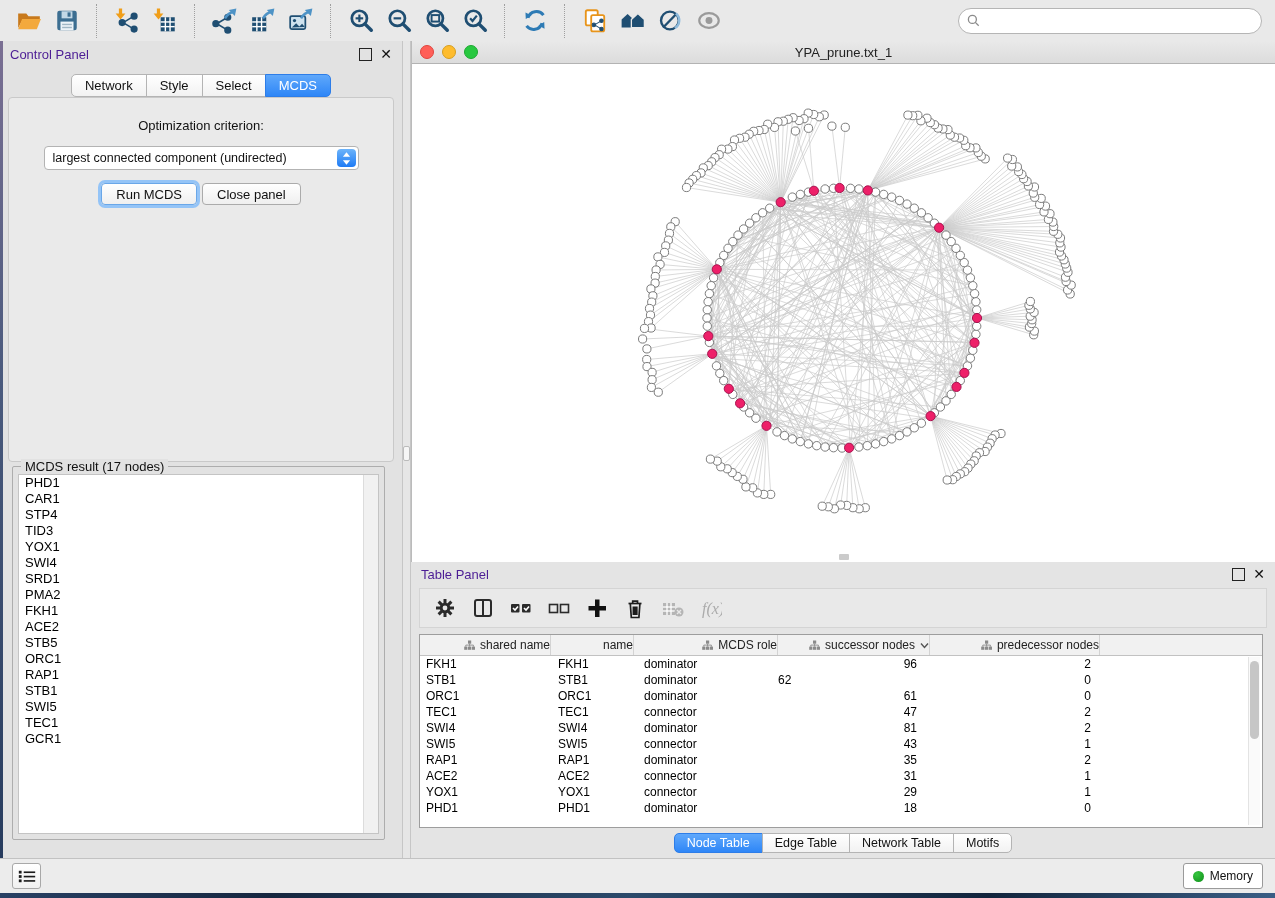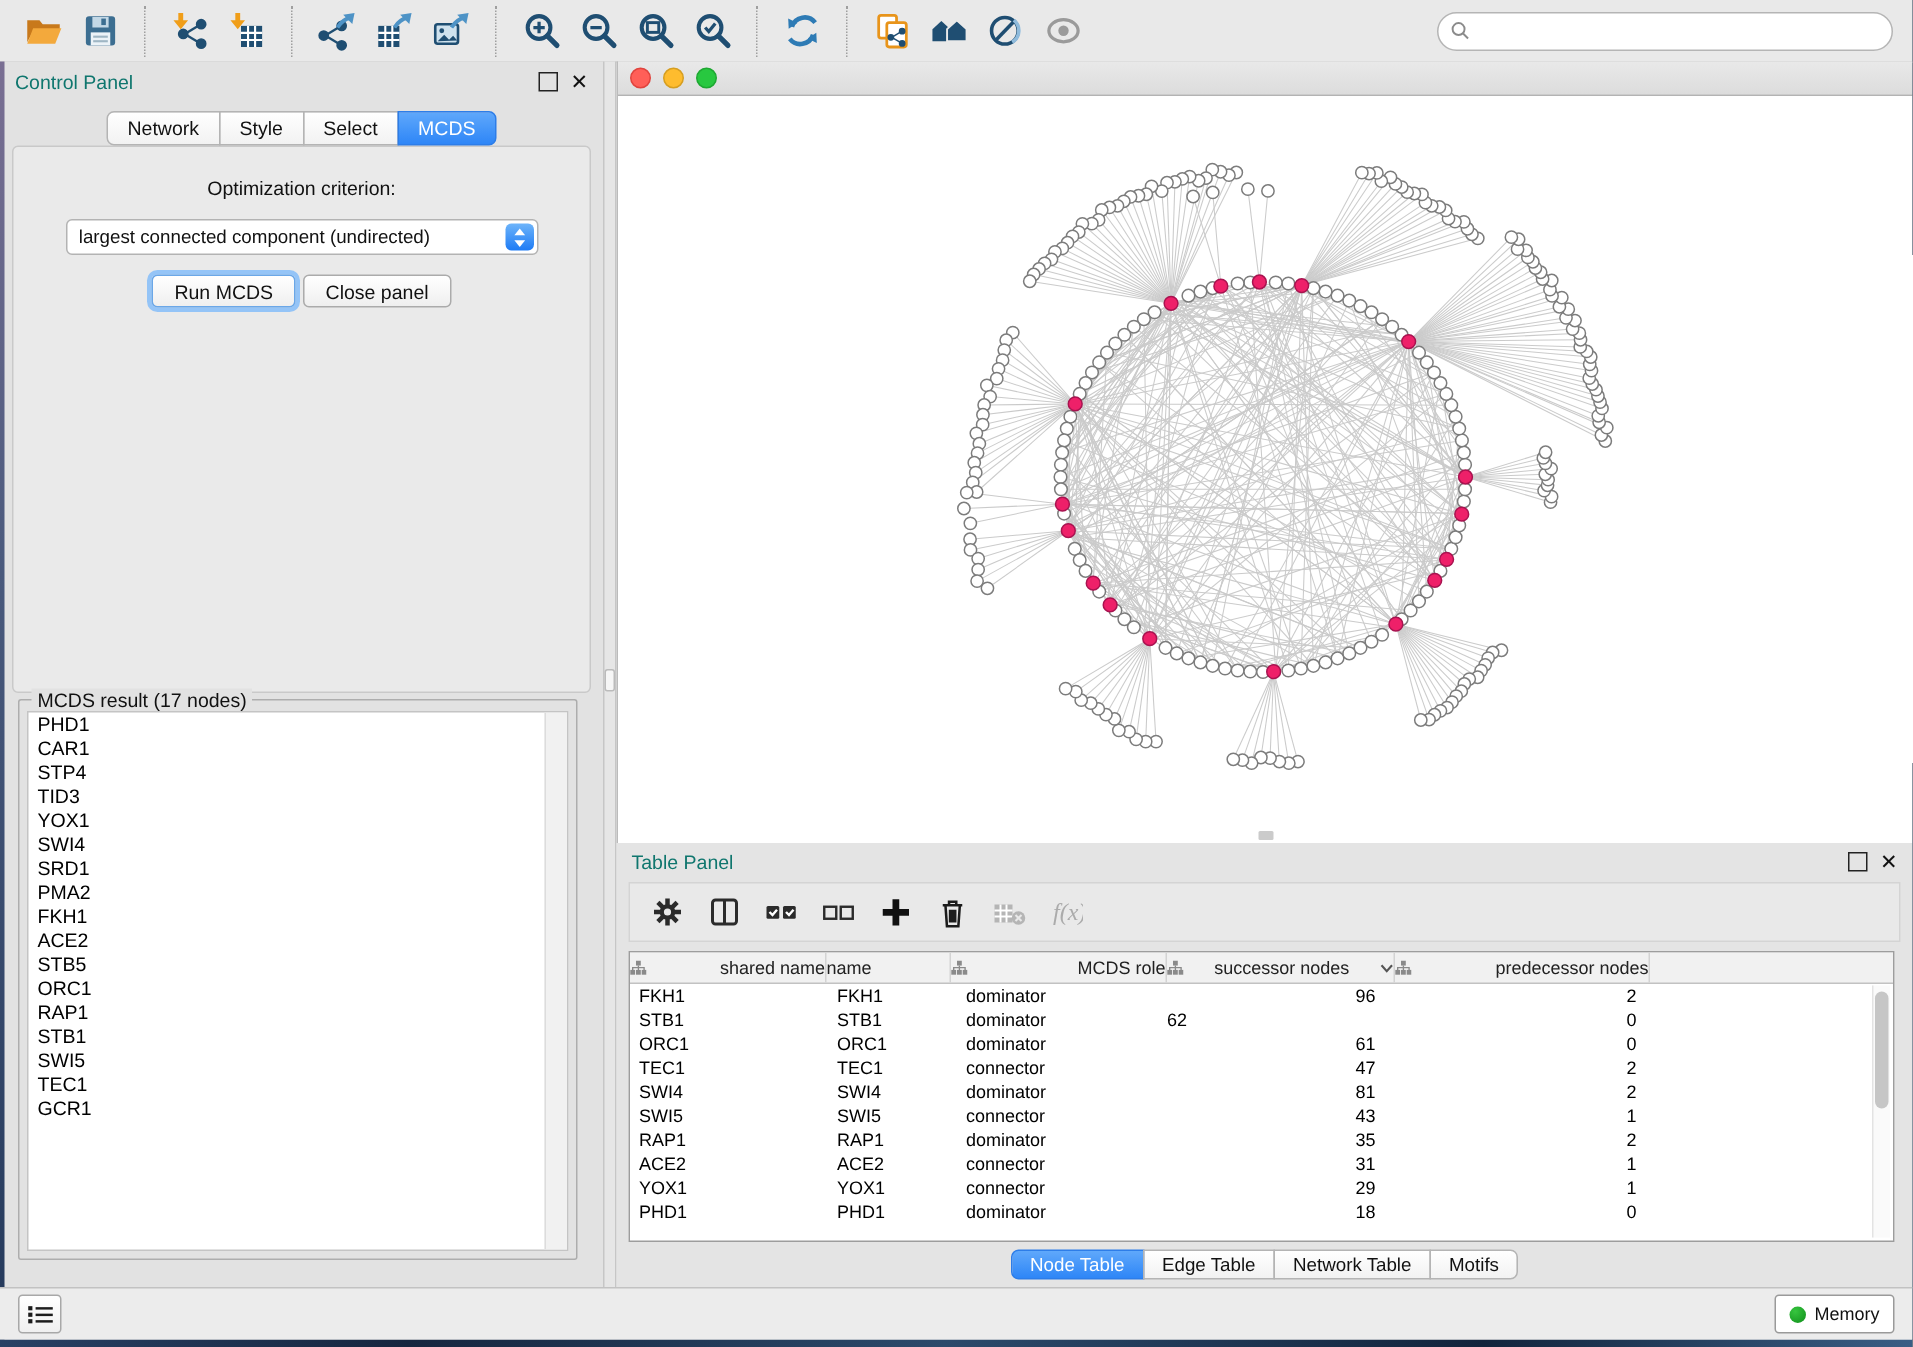--- a/index.html
+++ b/index.html
@@ -22,21 +22,21 @@
   .search-box{width:286px;height:24px;border:1px solid #b5b5b5;border-radius:13px;background:#fff;
     display:flex;align-items:center;padding:0 8px;}
   .search-box input{border:none;outline:none;flex:1;font-size:12px;background:transparent;}
 
   
   .main{position:absolute;left:0;top:41px;right:0;height:818px;display:flex;}
 
   
   .control-panel{position:relative;width:402px;background:#e2e2e2;flex:none;}
   .cp-header{position:absolute;left:0;top:0;right:0;height:26px;display:flex;align-items:center;padding:0 10px;}
-  .panel-title{font-size:13px;color:#0f766e;}
+  .panel-title{font-size:13px;color:#4c1d95;}
   .panel-winbtns{margin-left:auto;display:flex;align-items:center;gap:8px;}
   .float-btn{width:11px;height:11px;border:1.6px solid #222;background:transparent;display:inline-block;}
   .close-btn{font-size:14px;font-weight:bold;color:#111;line-height:11px;cursor:default;}
   .cp-tabs{position:absolute;left:0;top:33px;width:100%;display:flex;justify-content:center;z-index:2;}
   .seg-tabs{display:inline-flex;align-items:flex-end;}
   .seg-tabs .tab{font-size:13px;padding:3px 13px;background:linear-gradient(#ffffff,#f2f2f2);
     border:1px solid #b4b4b4;margin-left:-1px;color:#111;cursor:default;}
   .seg-tabs .tab:first-child{border-radius:5px 0 0 5px;margin-left:0;}
   .seg-tabs .tab:last-child{border-radius:0 5px 5px 0;}
   .seg-tabs .tab.active{background:linear-gradient(#5fa8fb,#2e86f7);color:#fff;border-color:#2d7de8;}
@@ -84,21 +84,21 @@
 
   
   .table-panel{flex:1;background:#e4e4e4;position:relative;display:flex;flex-direction:column;}
   .tp-header{height:24px;display:flex;align-items:center;padding:0 10px;}
   .tp-toolbar{margin:2px 8px 0;height:38px;background:#e9e9e9;border:1px solid #d4d4d4;
     display:flex;align-items:center;padding:0 8px;gap:4px;}
   .tp-tool{width:34px;height:30px;display:flex;align-items:center;justify-content:center;border:none;background:transparent;}
   .tp-tool svg{width:22px;height:22px;}
   .tbl-wrap{margin:6px 12px 0 8px;height:192px;background:#fff;border:1px solid #9d9d9d;position:relative;overflow:hidden;}
   .tbl-head{display:flex;height:20px;background:#f1f1f1;border-bottom:1px solid #c2c2c2;}
-  .th{display:flex;align-items:center;justify-content:space-between;gap:5px;font-size:12px;color:#222;
+  .th{display:flex;align-items:center;justify-content:flex-end;gap:5px;font-size:12px;color:#222;
     border-right:1px solid #d3d3d3;box-sizing:border-box;}
   .th svg.hier{width:11px;height:10px;flex:none;}
   .tbl-body .tr{display:flex;height:16px;align-items:center;font-size:12px;color:#000;}
   .td{box-sizing:border-box;white-space:nowrap;overflow:hidden;}
   .tbl-scroll{position:absolute;right:2px;top:22px;bottom:2px;width:11px;background:#fafafa;border-left:1px solid #e3e3e3;}
   .tbl-thumb{position:absolute;left:1px;right:1px;top:4px;height:78px;background:#c6c6c6;border-radius:5px;}
   .tp-tabs{margin-top:5px;display:flex;justify-content:center;}
   .tp-tabs .seg-tabs .tab{font-size:12.5px;padding:2px 12px;}
 
   
@@ -390,20 +390,21 @@
         </div>
 
       <div class="right-col">
         <div class="net-window">
           <div class="net-titlebar">
             <div class="traffic">
               <span class="light red"></span>
               <span class="light yellow"></span>
               <span class="light green"></span>
             </div>
+            <div class="net-title">YPA_prune.txt_1</div>
           </div>
           <div class="net-canvas">
             <svg id="graphSvg" width="866" height="498" viewBox="0 0 866 498">
                 <g stroke="#979797" stroke-width="0.7" opacity="0.5">
                   <line x1="368.7" y1="138.2" x2="412.2" y2="51.0"></line>
                   <line x1="368.7" y1="138.2" x2="407.3" y2="52.8"></line>
                   <line x1="368.7" y1="138.2" x2="401.7" y2="50.5"></line>
                   <line x1="368.7" y1="138.2" x2="396.2" y2="49.1"></line>
                   <line x1="368.7" y1="138.2" x2="392.0" y2="54.7"></line>
                   <line x1="368.7" y1="138.2" x2="387.1" y2="56.5"></line>

